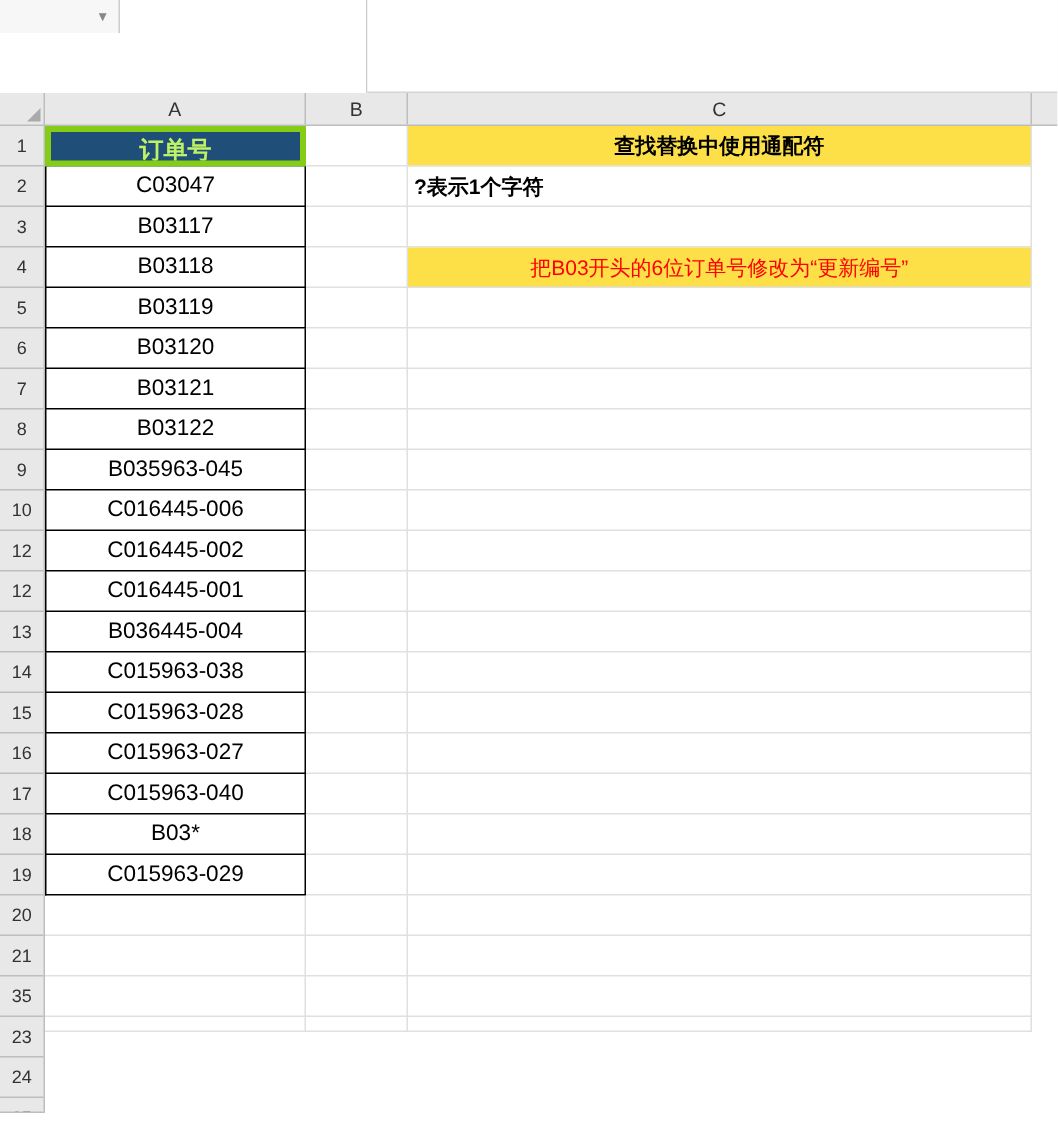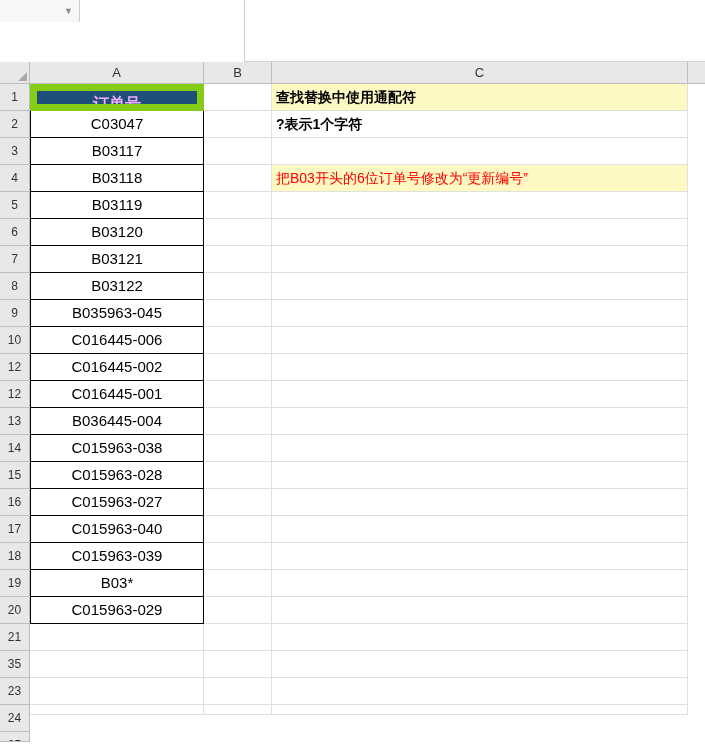--- a/index.html
+++ b/index.html
@@ -129,35 +129,36 @@
     line-height: 26px;
     font-size: 14px;
     overflow: hidden;
     white-space: nowrap;
   }
   .colA { width: 174px; }
   .colB { width: 68px; }
   .colC { width: 416px; }
   .order-header {
     background: #1f4e79;
-    color: #f0abfc;
+    color: #bef264;
     font-weight: bold;
     text-align: center;
-    border: 7px solid #84cc16;
+    border: 4px solid #84cc16;
     font-size: 16px;
   }
   .order-cell {
     border-left: 1px solid #000;
     border-right: 1px solid #000;
     border-bottom: 1px solid #000;
     text-align: center;
     font-size: 15px;
   }
   .yellow-cell {
-    background: #fef9c3;
+    background: #fde047;
+    text-align: center;
   }
   .red-text {
     color: #ff0000;
   }
   .bold { font-weight: bold; }
   .partial-row {
     height: 10px;
     overflow: hidden;
   }
 </style>
@@ -293,25 +294,20 @@
         <div class="cell colA order-cell">C015963-027</div>
         <div class="cell colB"></div>
         <div class="cell colC"></div>
       </div>
       <div class="row">
         <div class="cell colA order-cell">C015963-040</div>
         <div class="cell colB"></div>
         <div class="cell colC"></div>
       </div>
       <div class="row">
-        <div class="cell colA order-cell">C015963-039</div>
-        <div class="cell colB"></div>
-        <div class="cell colC"></div>
-      </div>
-      <div class="row">
         <div class="cell colA order-cell">B03*</div>
         <div class="cell colB"></div>
         <div class="cell colC"></div>
       </div>
       <div class="row">
         <div class="cell colA order-cell">C015963-029</div>
         <div class="cell colB"></div>
         <div class="cell colC"></div>
       </div>
       <div class="row">

